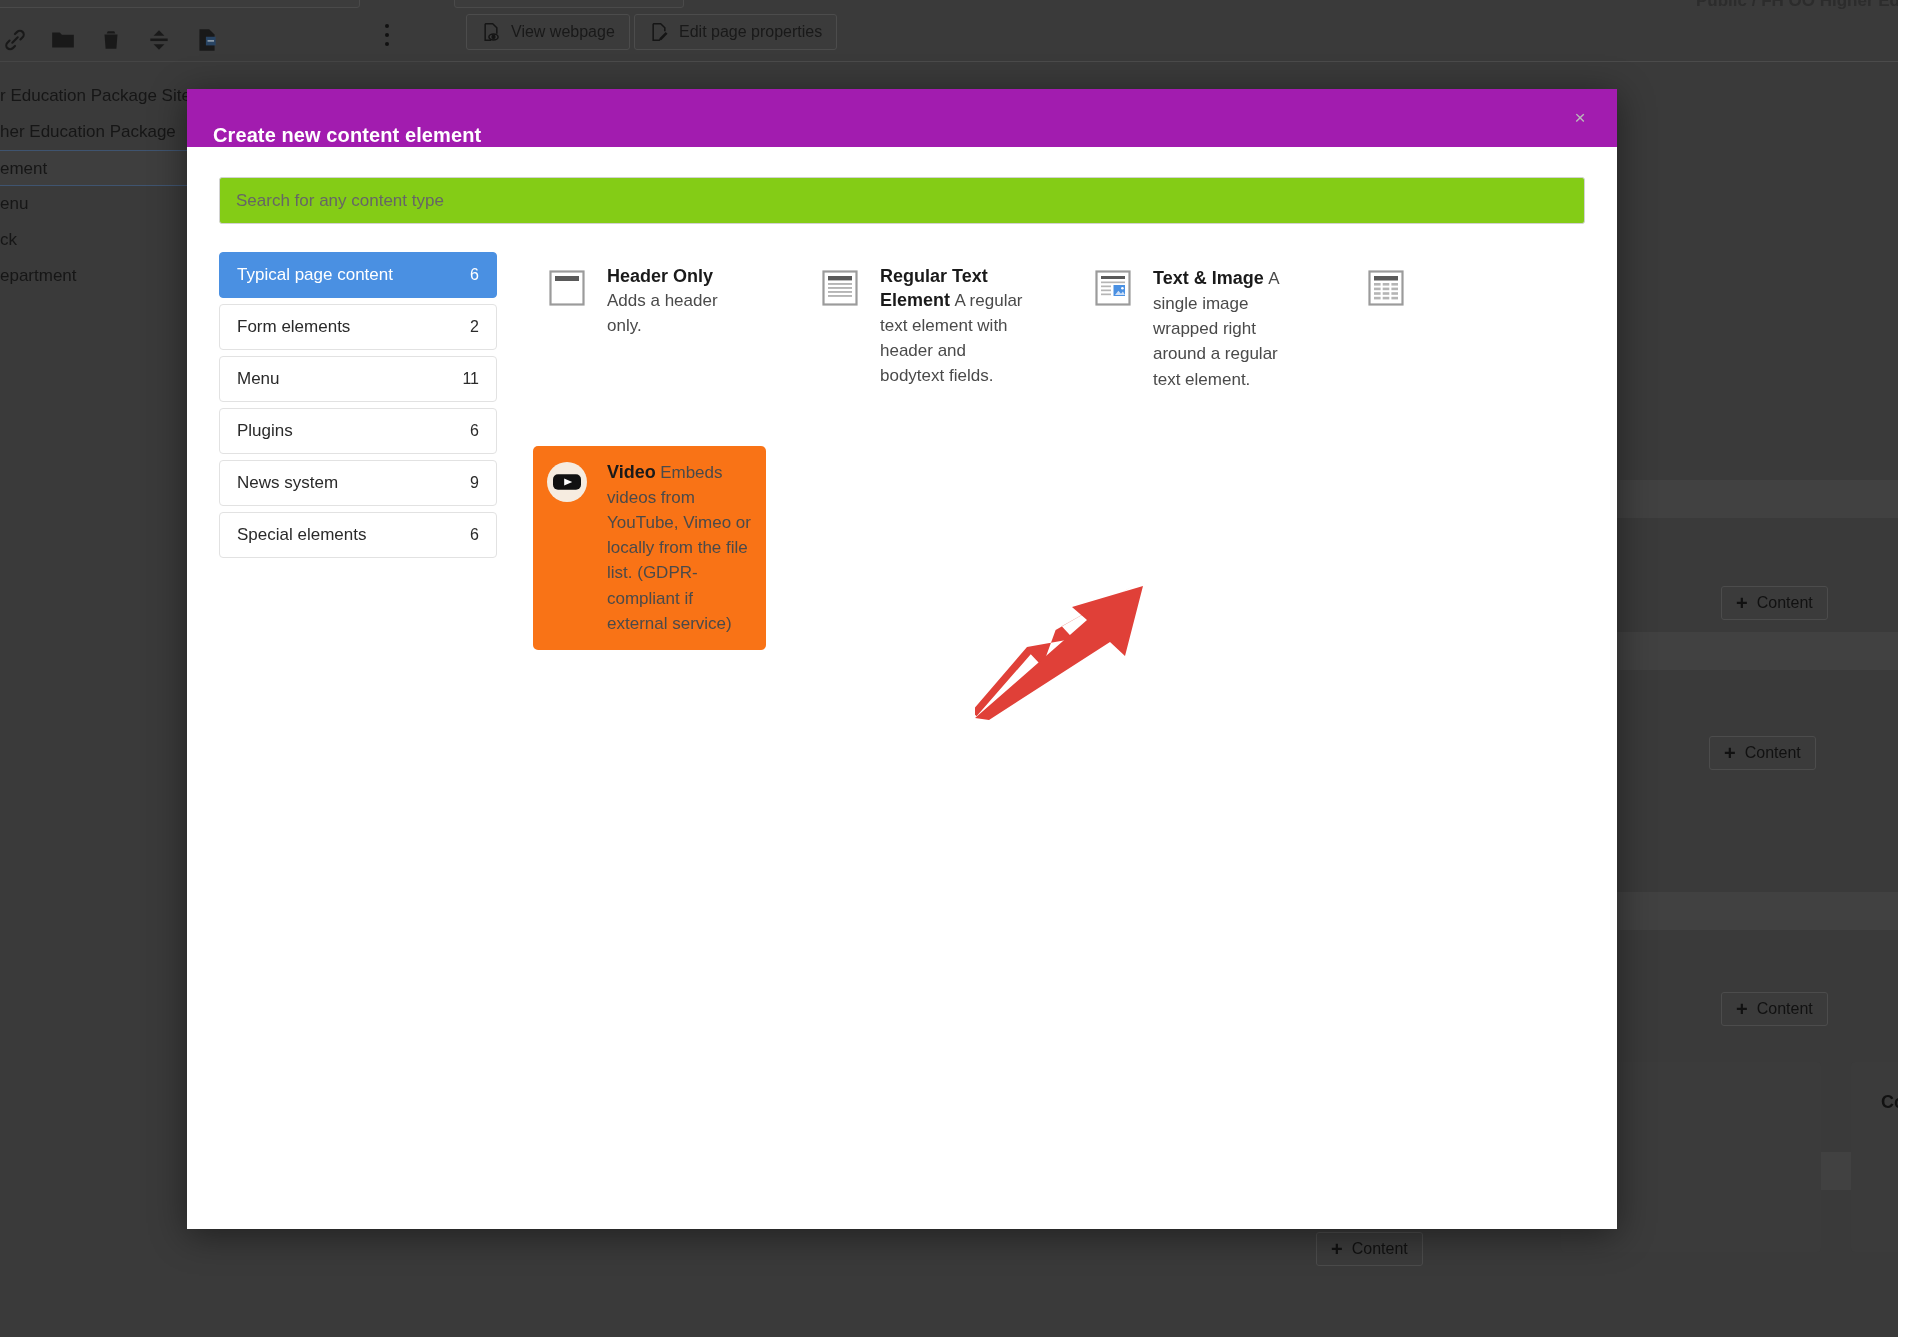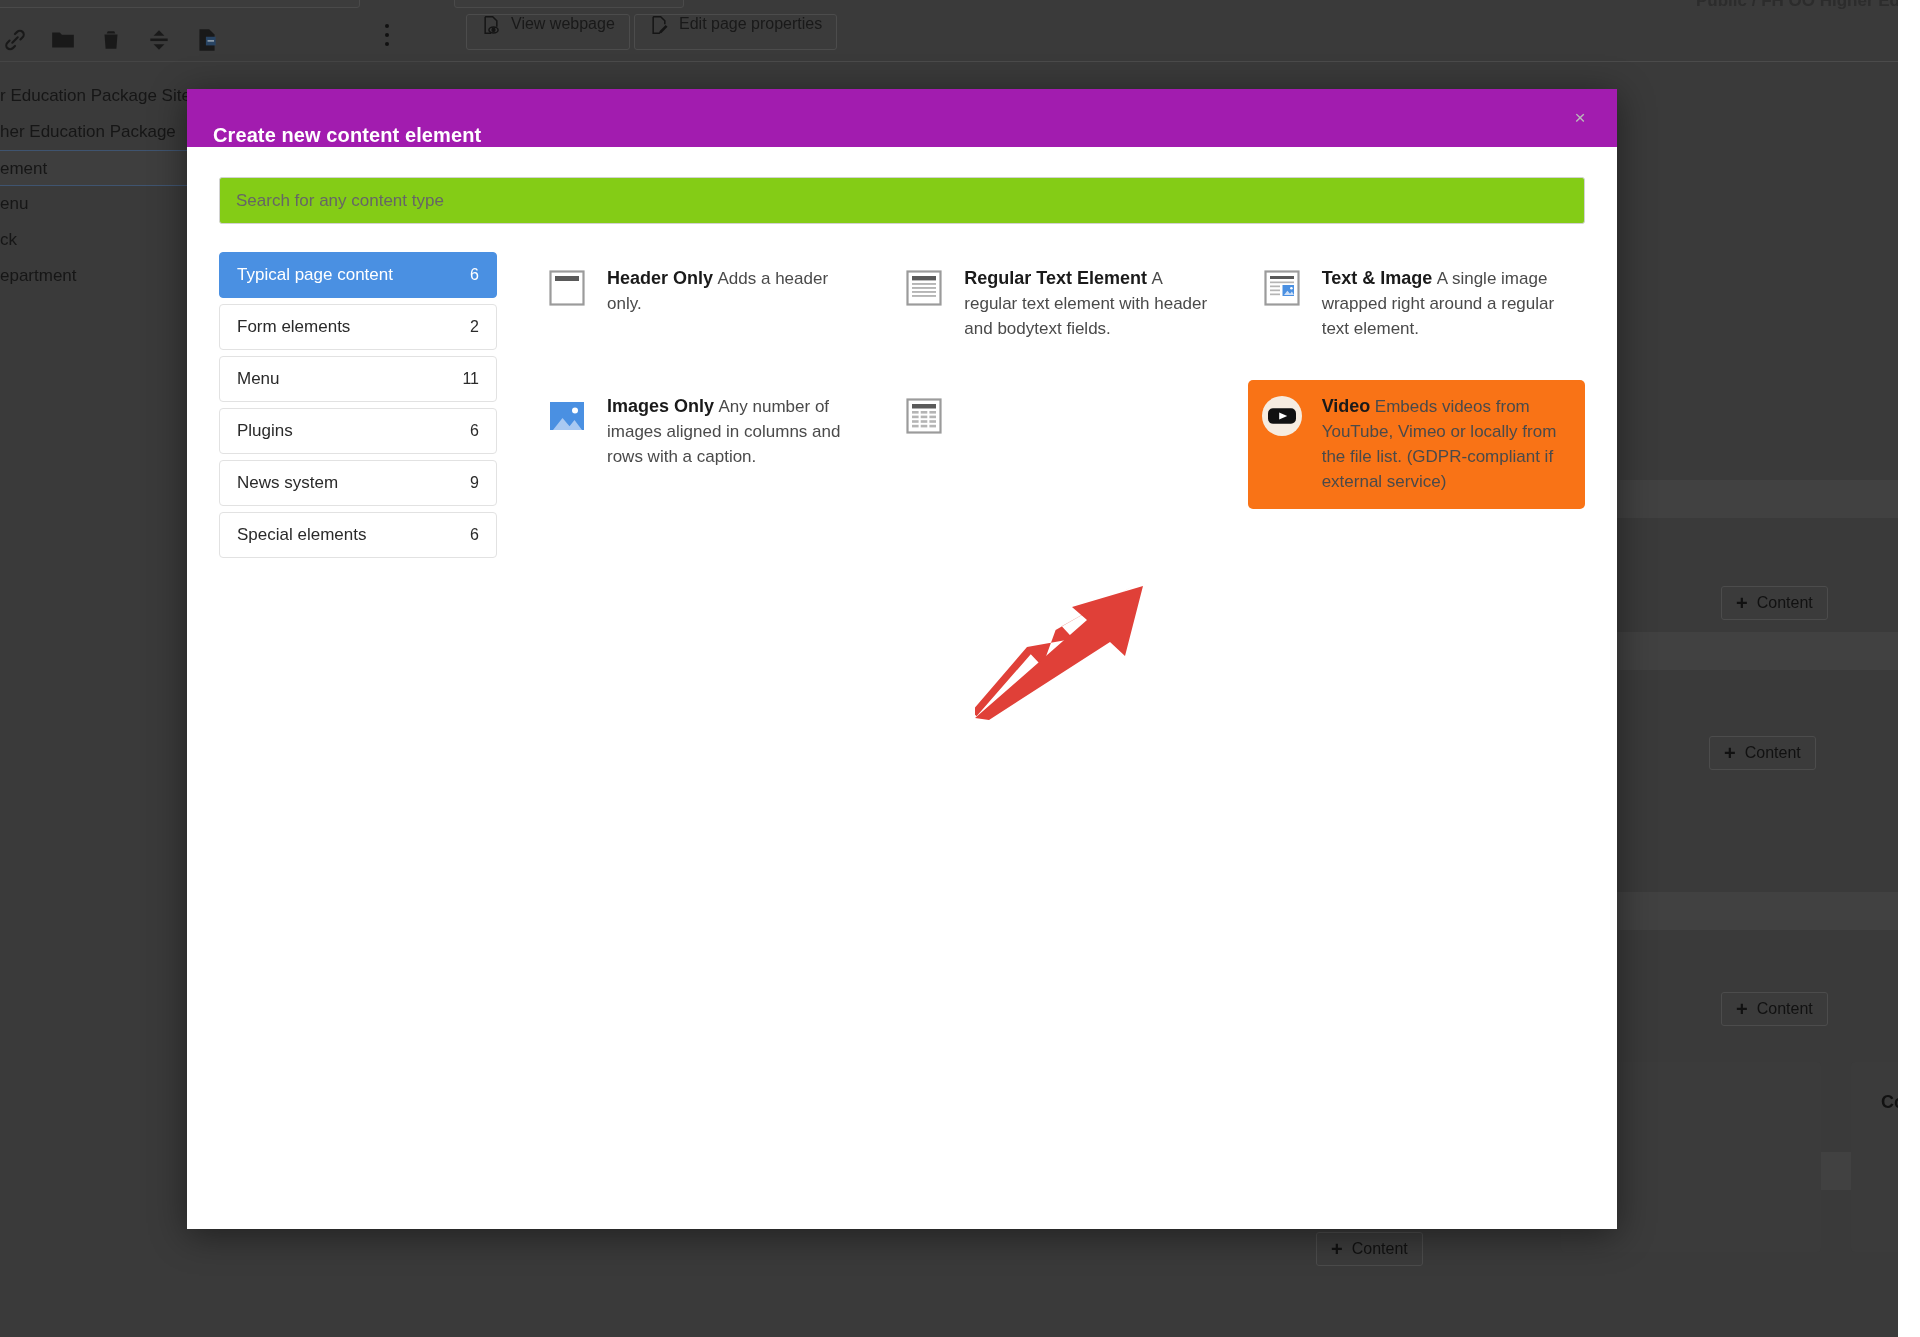--- a/index.html
+++ b/index.html
@@ -41,21 +41,21 @@
   .bg-center-top {
     position: absolute; left: 430px; top: 0; right: 0; height: 62px;
     border-bottom: 1px solid #4b4b4b;
   }
   .bg-pagefield {
     position: absolute; left: 24px; top: -22px; width: 230px; height: 30px;
     border: 1px solid #4a4a4a; border-radius: 3px; background: #3c3c3c;
   }
   .bg-btn {
     position: absolute; height: 36px;
-    display: inline-flex; gap: 10px;
+    display: inline-flex; align-items: center; gap: 10px;
     padding: 0 14px;
     border: 1px solid #4c4c4c; border-radius: 3px;
     background: #3b3b3b;
     color: #191919; font-size: 16px; white-space: nowrap;
   }
   .bg-btn svg { width: 20px; height: 20px; }
   #bg-btn-view { left: 36px; top: 14px; }
   #bg-btn-edit { left: 204px; top: 14px; }
 
   .bg-top-title {
@@ -173,24 +173,25 @@
     border-color: #4a90e2;
     color: #fff;
     gap: 13px;
   }
   .cat .cat-count { font-size: 16px; }
 
   
   #types {
     flex: 1 1 auto;
     display: grid;
-    grid-template-columns: 1fr 1fr 1fr;
+    grid-template-columns: 1fr 1fr 1fr 1fr;
     column-gap: 20px;
     row-gap: 0;
     align-content: start;
+    gap: 40px;
   }
   .type {
     display: flex; gap: 20px;
     padding: 14px 14px 14px 14px;
     border-radius: 5px;
     cursor: pointer;
     align-items: flex-start;
     min-height: 128px;
   }
   .type.highlight { background: #f97316; }
@@ -411,33 +412,20 @@
                 <path d="M22 27l3.4-4.2 2.6 3 1.9-2.2 2.1 3.4z" fill="#cfe0f7"></path>
                 <circle cx="29.4" cy="20.2" r="1.3" fill="#fff"></circle>
               </svg>
             </span>
             <span class="type-text">
               <span class="type-title">Text &amp; Image</span>
               <span class="type-desc">A single image wrapped right around a regular text element.</span>
             </span>
           </div>
 
-          <div class="type">
-            <span class="type-icon">
-              <svg viewBox="0 0 40 40">
-                <rect x="3" y="6" width="34" height="28" fill="#4a90e2"></rect>
-                <path d="M6 34l9.5-12 7 8.2 5-6.2 7.5 10z" fill="#a9c9f2"></path>
-                <circle cx="28" cy="14.5" r="3" fill="#fff"></circle>
-              </svg>
-            </span>
-            <span class="type-text">
-              <span class="type-title">Images Only</span>
-              <span class="type-desc">Any number of images aligned in columns and rows with a caption.</span>
-            </span>
-          </div>
 
           <div class="type">
             <span class="type-icon">
               <svg viewBox="0 0 40 40">
                 <rect x="3.5" y="3.5" width="33" height="33" fill="#fff" stroke="#9b9b9b" stroke-width="2.2"></rect>
                 <rect x="8" y="8" width="24" height="4.5" fill="#5a5a5a"></rect>
                 <g fill="#b5b5b5">
                   <rect x="8" y="15" width="6.6" height="2.6"></rect>
                     <rect x="16.7" y="15" width="6.6" height="2.6"></rect>
                     <rect x="25.4" y="15" width="6.6" height="2.6"></rect>

